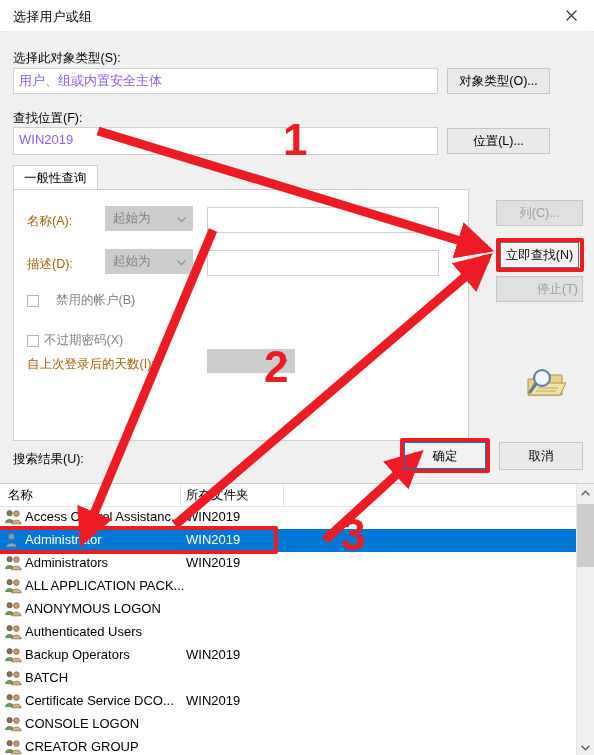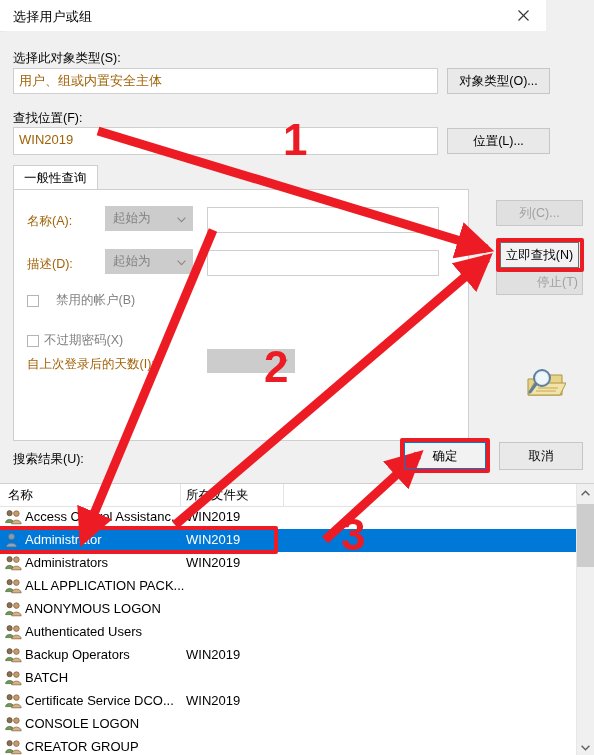--- a/index.html
+++ b/index.html
@@ -21,21 +21,21 @@
     left: 0; top: 0;
     width: 594px;
     height: 755px;
     background: #f0f0f0;
     box-sizing: border-box;
   }
   
   .titlebar {
     position: absolute;
     left: 0; top: 0;
-    width: 546px;
+    width: 594px;
     height: 31px;
     background: #ffffff;
     border-bottom: 1px solid #e8e8e8;
   }
   .title-text {
     position: absolute;
     left: 13px;
     top: 8px;
     font-size: 13px;
     color: #000;
@@ -65,21 +65,21 @@
     font-size: 12.5px;
     color: #000;
     white-space: nowrap;
   }
   .textbox {
     position: absolute;
     background: #ffffff;
     border: 1px solid #cfcfcf;
     box-sizing: border-box;
     font-size: 13px;
-    color: #a16207;
+    color: #8b5cf6;
     padding: 3px 5px;
     line-height: 17px;
     white-space: nowrap;
     overflow: hidden;
   }
   .btn {
     position: absolute;
     background: #e1e1e1;
     border: 1px solid #adadad;
     box-sizing: border-box;
@@ -337,21 +337,21 @@
       <span></span>
       <span class="chev">
         <svg width="9" height="6" viewBox="0 0 9 6">
             <polyline points="0.6,0.6 4.5,4.6 8.4,0.6" fill="none" stroke="#888" stroke-width="1.1"></polyline>
           </svg>
       </span>
     </div>
 
     <div class="btn disabled" style="left:496px; top:169px; width:87px; height:26px;">列(C)...</div>
     <div class="btn" style="left:500px; top:211px; width:79px; height:26px; background:#f2f2f2; border-color:#6e6e6e;">立即查找(N)</div>
-    <div class="btn disabled" style="left:496px; top:238px; width:87px; height:26px;padding-left:36px;">停止(T)</div>
+    <div class="btn disabled" style="left:496px; top:245px; width:87px; height:26px;padding-left:36px;">停止(T)</div>
 
     <div style="position:absolute; left:524px; top:334px; width:42px; height:38px;">
       <svg width="42" height="38" viewBox="0 0 42 38">
         <polygon points="4,14 17,14 20,10 38,10 38,30 4,30" fill="#e8d38a" stroke="#b09440" stroke-width="1"></polygon>
         <polygon points="4,30 10,18 42,18 36,30" fill="#f2e3a8" stroke="#b09440" stroke-width="1"></polygon>
         <line x1="14" y1="23" x2="34" y2="23" stroke="#c3a85a" stroke-width="1"></line>
         <line x1="12" y1="26" x2="32" y2="26" stroke="#c3a85a" stroke-width="1"></line>
         <circle cx="18" cy="13" r="8" fill="#dbeaf5" stroke="#5f7f9e" stroke-width="2"></circle>
         <circle cx="18" cy="13" r="6" fill="#eef6fc" stroke="none"></circle>
         <line x1="12" y1="19" x2="6" y2="27" stroke="#5f7f9e" stroke-width="3" stroke-linecap="round"></line>

